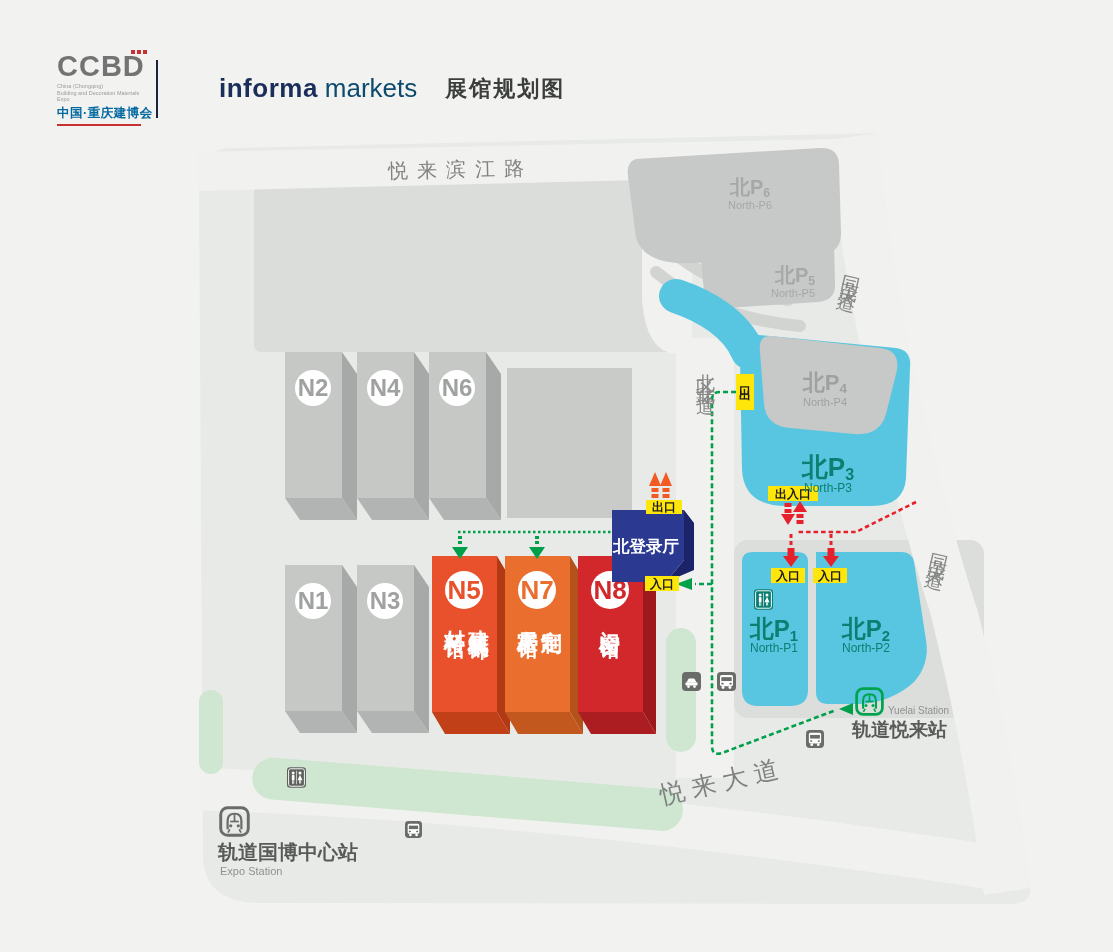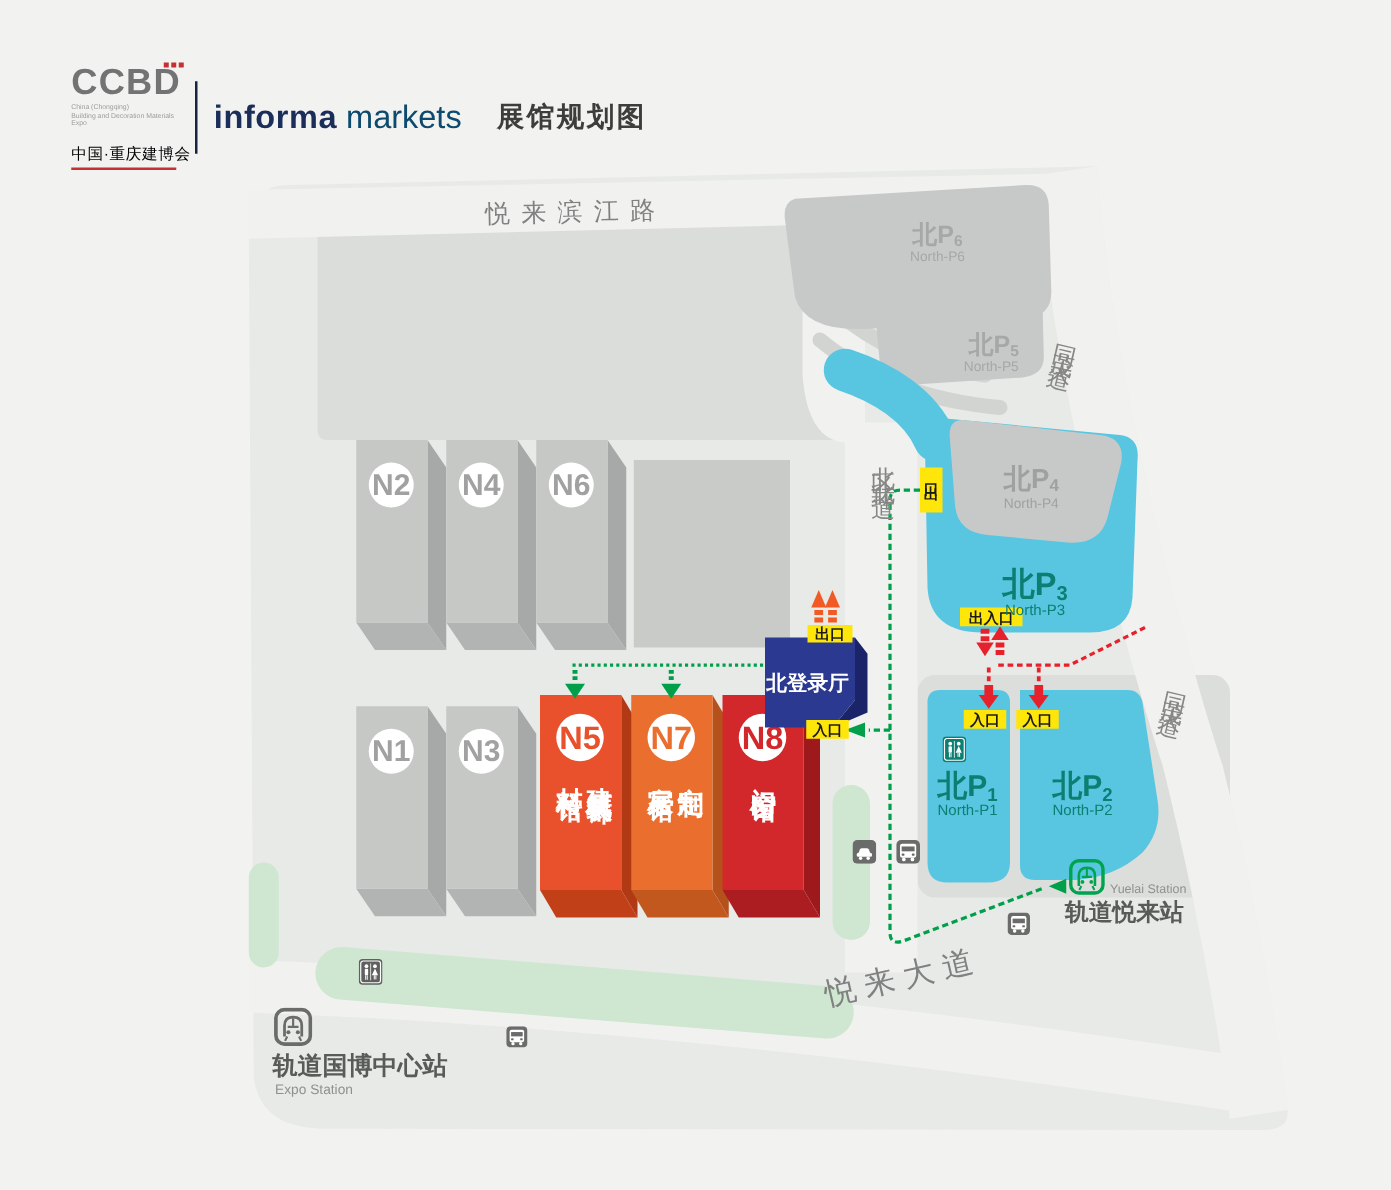--- a/index.html
+++ b/index.html
@@ -27,25 +27,25 @@
   .r-route{stroke:#e7212b;stroke-width:2.6;fill:none;}
 
   
   .header{position:absolute;left:57px;top:52px;display:flex;align-items:center;z-index:5;}
   .logo-block{width:84px;}
   .ccbd-row{position:relative;}
   .ccbd{font-size:29px;font-weight:bold;color:#737373;letter-spacing:1px;line-height:1;}
   .dots{position:absolute;top:-2px;left:74px;display:flex;gap:2px;}
   .dots i{width:4px;height:4px;background:#c63032;display:block;}
   .logo-sub-en{font-size:5.5px;color:#9a9c9a;line-height:1.2;margin-top:2px;}
-  .logo-sub-cn{font-size:12.5px;font-weight:normal;color:#000000;letter-spacing:.5px;
-               border-bottom:2px solid #c63032;padding-bottom:2px;margin-top:12px;white-space:nowrap;}
+  .logo-sub-cn{font-size:12.5px;font-weight:bold;color:#0369a1;letter-spacing:.5px;
+               border-bottom:2px solid #c63032;padding-bottom:2px;margin-top:2px;white-space:nowrap;}
   .divider{width:2px;height:58px;background:#1a2440;margin:0 13px 0 15px;}
   .partner{display:flex;align-items:baseline;}
-  .informa{font-size:26px;font-weight:bold;color:#1b2e5a;letter-spacing:.5px;}
+  .informa{font-size:26px;font-weight:bold;color:#1b2e5a;letter-spacing:.5px;margin-left:48px;}
   .markets{font-size:26px;color:#0c4a6e;margin-left:7px;}
   .page-title{font-size:22px;font-weight:bold;color:#3c3e3c;margin-left:28px;letter-spacing:2px;}
 </style>
 </head>
 <body>
 
 
 
 
 <div class="header">

